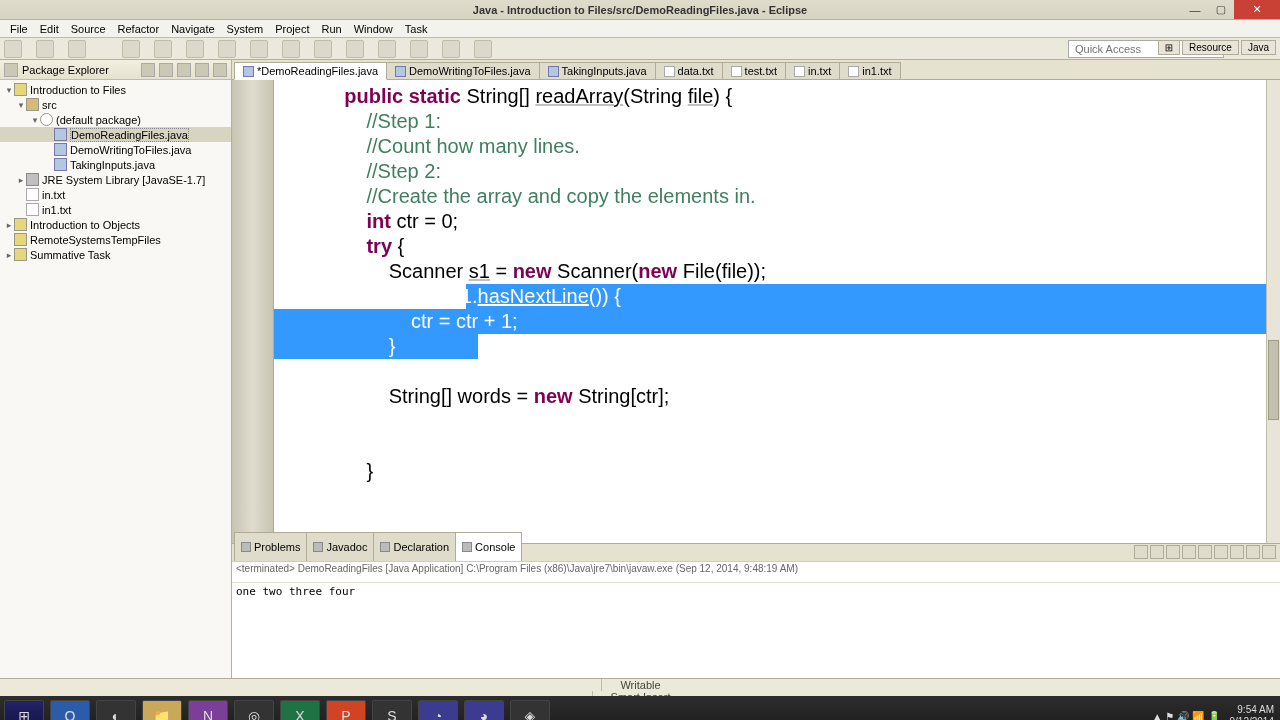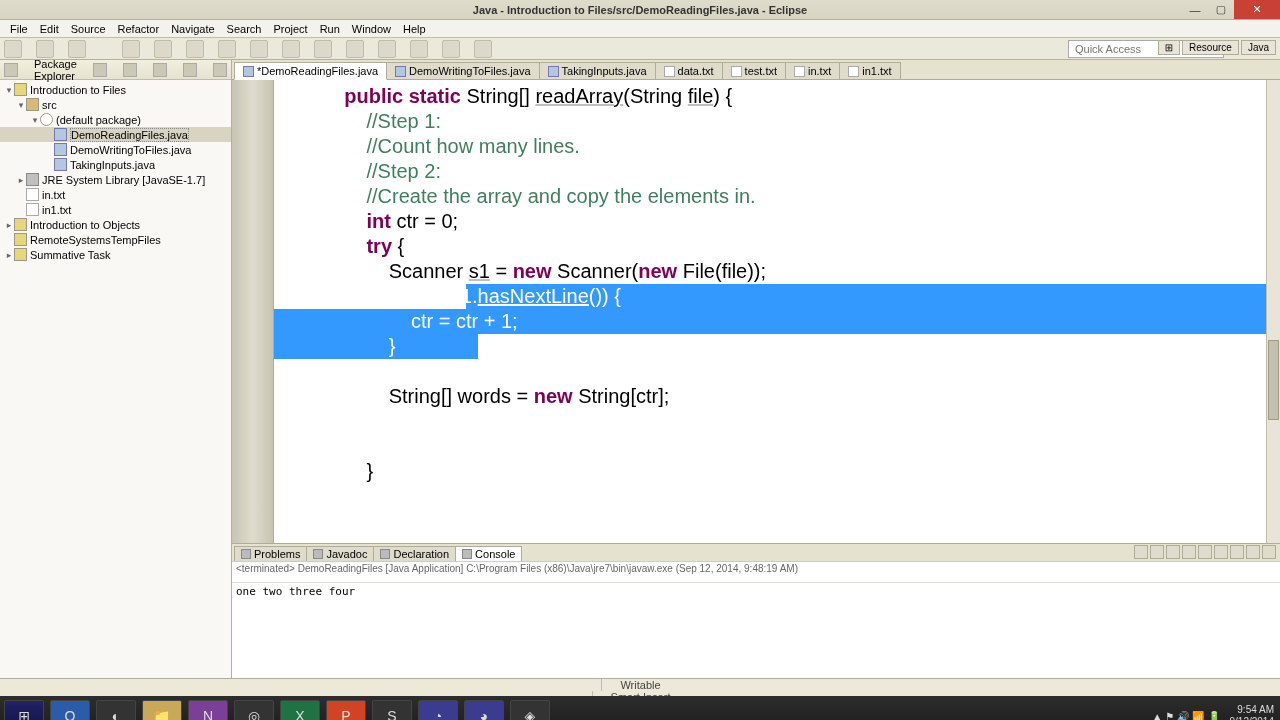--- a/index.html
+++ b/index.html
@@ -21,21 +21,21 @@
 .tb-btn { width: 18px; height: 18px; background: #ddd9ca; border: 1px solid #c0bca8; border-radius: 2px; }
 .quick-access { position: absolute; right: 56px; top: 2px; height: 18px; font-size: 11px; padding: 0 6px; background: #fff; border: 1px solid #aaa; }
 .persp { position: absolute; right: 4px; top: 2px; display: flex; gap: 2px; }
 .persp .persp-btn { font-size: 10px; padding: 1px 6px; background: #e8e5d8; border: 1px solid #b0ac98; }
 
 
 .workbench { display: flex; height: 618px; }
 
 
 .explorer { width: 232px; background: #f9f8f4; border-right: 1px solid #b5b098; display: flex; flex-direction: column; }
-.view-header { height: 20px; background: linear-gradient(#f2efde, #e6e2d0); border-bottom: 1px solid #c0bca8; display: flex; align-items: center; font-size: 11px; padding: 0 4px; gap: 16px; }
+.view-header { height: 20px; background: linear-gradient(#f2efde, #e6e2d0); border-bottom: 1px solid #c0bca8; display: flex; align-items: center; font-size: 11px; padding: 0 4px; gap: 4px; }
 .view-header .vh-title { flex: 1; }
 .vh-icon { width: 14px; height: 14px; background: #ccc8b6; border: 1px solid #aaa; }
 .tree { font-size: 11px; padding: 2px 0; overflow: auto; flex: 1; }
 .tree-row { display: flex; align-items: center; height: 15px; padding-left: 4px; white-space: nowrap; }
 .tree-row .tw { display: inline-block; width: 10px; text-align: center; color: #666; font-size: 9px; }
 .tree-row .ticon { width: 13px; height: 13px; margin-right: 3px; display:inline-block; }
 .ticon.proj { background: #e8d77a; border: 1px solid #998; }
 .ticon.src { background: #d9b97a; border: 1px solid #998; }
 .ticon.pkg { background: #fff; border: 1px solid #998; border-radius: 50%; }
 .ticon.java { background: #b3c8e0; border: 1px solid #77a; }
@@ -61,21 +61,21 @@
 .kw { color: #7f0055; font-weight: bold; }
 .cm { color: #3f7f5f; }
 .sel-line { background: #3399ff; color: #fff; }
 .sel-partial { position: relative; }
 .sel-partial .sel-bg { position: absolute; top: 0; bottom: 0; background: #3399ff; z-index: 0; }
 .sel-partial .txt { position: relative; z-index: 1; }
 .und { text-decoration: underline; text-decoration-style: solid; text-decoration-color: rgba(0,0,0,0.25); }
 
 
 .bottom-tabs { height: 18px; background: #e6e2d0; border-top: 1px solid #b0ac98; display: flex; align-items: flex-end; font-size: 11px; padding-left: 2px; position: relative; }
-.btab { padding: 1px 6px; background: #e0dccc; border: 1px solid #b0ac98; border-bottom: none; margin-right: -1px; display:flex; align-items:center; gap:3px; }
+.btab { padding: 8px 6px; background: #e0dccc; border: 1px solid #b0ac98; border-bottom: none; margin-right: -1px; display:flex; align-items:center; gap:3px; }
 .btab.active { background: #fff; }
 .btab .bicon { width:10px; height:10px; background:#bbb; border:1px solid #888; }
 .bottom-term { height: 21px; font-size: 10px; padding: 1px 4px; color: #666; background: #fff; border-top: 1px solid #ccc; }
 .bottom-out { height: 96px; background: #fff; font-family: Consolas, monospace; font-size: 11px; padding: 2px 4px; border-top: 1px solid #e0dccc; }
 .console-tb { position:absolute; right:4px; top:1px; display:flex; gap:2px; }
 .console-tb .cbtn { width:14px; height:14px; background:#e0dccc; border:1px solid #b0ac98; }
 
 
 .statusbar { height: 18px; background: #ece9d8; border-top: 1px solid #b0ac98; display: flex; align-items: center; font-size: 11px; color: #444; flex-direction: column; }
 .statusbar .cell { padding: 0 18px; border-left: 1px solid #c0bca8; height: 100%; display:flex; align-items:center; }
@@ -103,25 +103,25 @@
     <div class="win-btn close">✕</div>
   </div>
 </div>
 
 <div class="menubar" id="menubar">
     <span>File</span>
     <span>Edit</span>
     <span>Source</span>
     <span>Refactor</span>
     <span>Navigate</span>
-    <span>Search</span>
+    <span>System</span>
     <span>Project</span>
     <span>Run</span>
     <span>Window</span>
-    <span>Help</span>
+    <span>Task</span>
   </div>
 
 <div class="toolbar">
   <div class="tb-btn"></div>
   <div class="tb-btn"></div>
   <div class="tb-btn"></div>
   <div style="width:8px"></div>
   <div class="tb-btn"></div>
   <div class="tb-btn"></div>
   <div class="tb-btn"></div>

